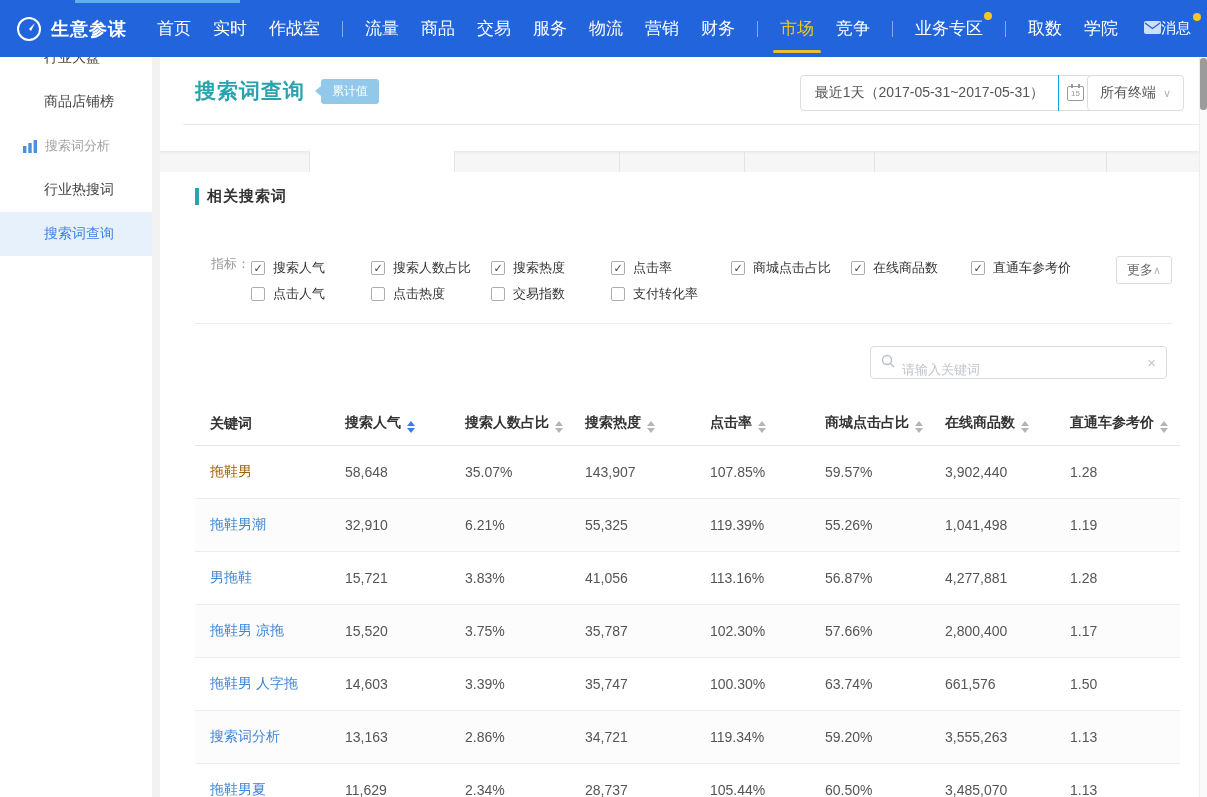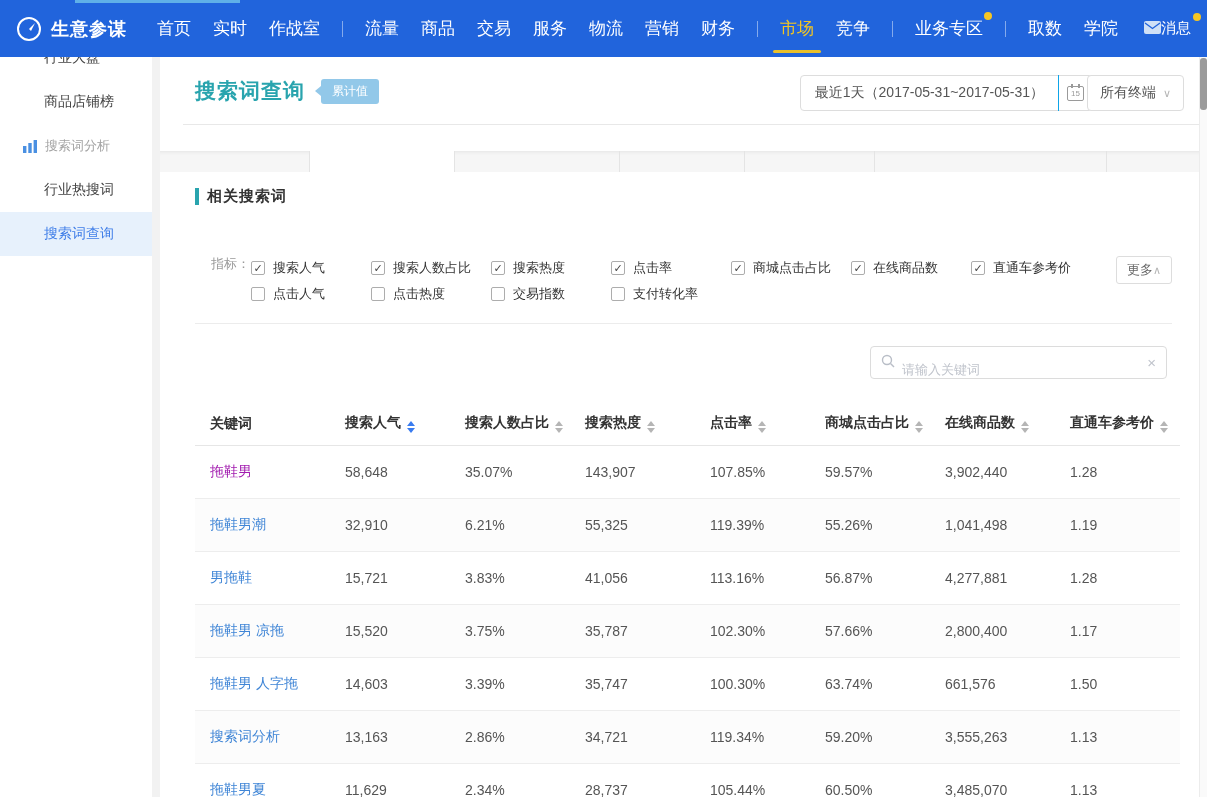--- a/index.html
+++ b/index.html
@@ -106,21 +106,21 @@
   .tbl-wrap { position:absolute; left:35px; top:346px; width:985px; }
   table { border-collapse:collapse; table-layout:fixed; width:985px; }
   th,td { text-align:left; padding-left:15px; overflow:hidden; white-space:nowrap; }
   th:nth-child(1),td:nth-child(1){ width:135px; } th:nth-child(2),td:nth-child(2){ width:120px; }
   th:nth-child(3),td:nth-child(3){ width:120px; } th:nth-child(4),td:nth-child(4){ width:125px; }
   th:nth-child(5),td:nth-child(5){ width:115px; } th:nth-child(6),td:nth-child(6){ width:120px; }
   th:nth-child(7),td:nth-child(7){ width:125px; } th:nth-child(8),td:nth-child(8){ width:125px; }
   thead th { height:42px; font-size:14px; font-weight:bold; color:#333; border-bottom:1px solid #e6e6e6; }
   tbody td { height:53px; font-size:14px; color:#555; border-bottom:1px solid #ededed; }
   tbody tr:nth-child(even) td { background:#fcfcfc; }
-  td.kw { color:#a21caf; }
+  td.kw { color:#a16207; }
   td.kw.link { color:#3f85d6; cursor:pointer; }
   .sort { display:inline-flex; flex-direction:column; gap:2px; margin-left:6px; vertical-align:1px; cursor:pointer; }
   .sort i { display:block; width:0; height:0; border-left:4px solid transparent; border-right:4px solid transparent; }
   .sort .up { border-bottom:5px solid #b5b5b5; }
   .sort .down { border-top:5px solid #b5b5b5; }
   .sort.active .up { border-bottom-color:#3a7cf0; }
   .sort.active .down { border-top-color:#3a7cf0; }
 </style>
 </head>
 <body>

